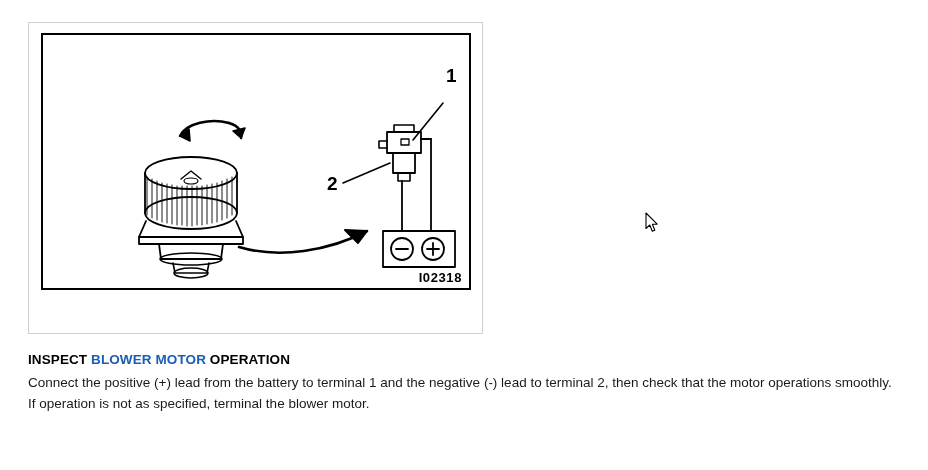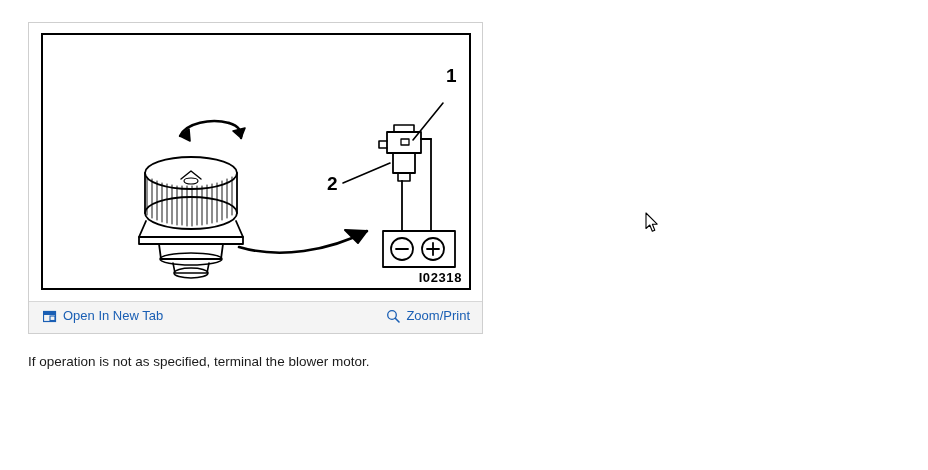--- a/index.html
+++ b/index.html
@@ -197,48 +197,26 @@
         <path d="M300 148 L347 128" stroke-width="1.6"></path>
       </g>
 
       <text x="403" y="47" font-family="Liberation Sans, sans-serif" font-size="19" font-weight="bold" fill="#000">1</text>
       <text x="284" y="155" font-family="Liberation Sans, sans-serif" font-size="19" font-weight="bold" fill="#000">2</text>
     </svg>
 
     <div id="figure-code">I02318</div>
   </div>
 
-  <div id="figure-toolbar">
-
-    <div class="toolbar-btn" id="open-new-tab-button">
-      <span class="tb-icon">
-        <svg width="14" height="14" viewBox="0 0 14 14">
-          <rect x="0.5" y="2.5" width="12" height="10" fill="none" stroke="#1a5fb4" stroke-width="1.2"></rect>
-          <rect x="0.5" y="2.5" width="12" height="3" fill="#1a5fb4" stroke="#1a5fb4" stroke-width="1"></rect>
-          <rect x="7" y="7" width="5" height="4.5" fill="none" stroke="#1a5fb4" stroke-width="1.1"></rect>
-        </svg>
-      </span>
-      <span class="tb-label">Open In New Tab</span>
-    </div>
-
-    <div class="toolbar-btn" id="zoom-print-button">
-      <span class="tb-icon">
-        <svg width="14" height="14" viewBox="0 0 14 14">
-          <circle cx="6" cy="6" r="4.3" fill="none" stroke="#1a5fb4" stroke-width="1.3"></circle>
-          <path d="M9.3 9.3 L13 13" stroke="#1a5fb4" stroke-width="1.6" stroke-linecap="round"></path>
-        </svg>
-      </span>
-      <span class="tb-label">Zoom/Print</span>
-    </div>
-
-  </div>
 </div>
 
 <div id="content-text">
-
+  <p id="instruction-heading"><span>INSPECT </span><span class="kw-link">BLOWER MOTOR</span><span> OPERATION</span></p>
+
+  <p class="body-paragraph">Connect the positive (+) lead from the battery to terminal 1 and the negative (-) lead to terminal 2, then check that the motor operations smoothly.</p>
   <p class="body-paragraph">If operation is not as specified, terminal the blower motor.</p>
 </div>
 
 <div id="mouse-cursor">
   <svg width="14" height="22" viewBox="0 0 14 22">
     <path d="M1 1 L1 16.5 L4.8 13 L7.3 19.3 L9.8 18.3 L7.4 12.2 L12.2 12.1 Z" fill="#ffffff" stroke="#000000" stroke-width="1.1" stroke-linejoin="round"></path>
   </svg>
 </div>
 
 </body></html>

